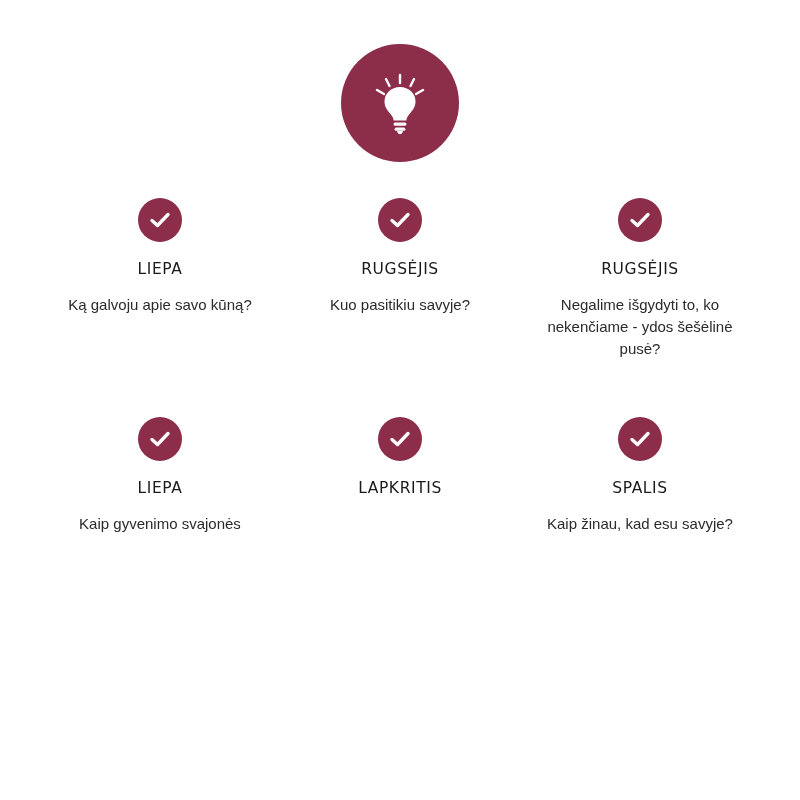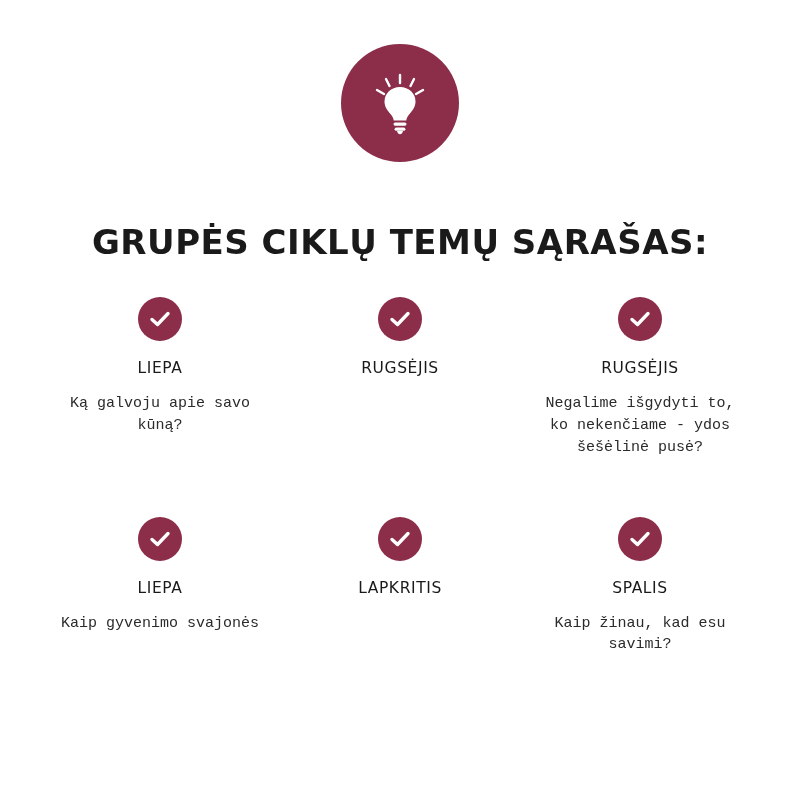--- a/index.html
+++ b/index.html
@@ -84,21 +84,21 @@
     letter-spacing: 0.6px;
     color: #1a1a1a;
     font-family: "DejaVu Sans", sans-serif;
   }
   .desc {
     margin-top: 16px;
     font-size: 15px;
     line-height: 1.45;
     color: #2b2b2b;
     max-width: 200px;
-    font-family: Liberation Mono, monospace;
+    font-family: Liberation Sans, sans-serif;
   }
 </style>
 </head>
 <body>
 
 <div class="page">
 
   <div class="logo-wrap">
     <span>
       <svg width="72" height="72" viewBox="0 0 72 72" aria-hidden="true">
@@ -110,41 +110,41 @@
           <line x1="59" y1="23" x2="52" y2="27"></line>
         </g>
         <path d="M36 20 C27 20 20.5 26.5 20.5 34.5 C20.5 40 23.5 43.5 26.5 47 C28.5 49.4 29.4 51.2 29.7 53.5 L42.3 53.5 C42.6 51.2 43.5 49.4 45.5 47 C48.5 43.5 51.5 40 51.5 34.5 C51.5 26.5 45 20 36 20 Z" fill="#ffffff"></path>
         <rect x="29.5" y="55.5" width="13" height="3.2" rx="1.6" fill="#ffffff"></rect>
         <rect x="30.6" y="60.6" width="10.8" height="3.2" rx="1.6" fill="#ffffff"></rect>
         <path d="M33 63.9 L39 63.9 C38.4 66.2 37.4 67.2 36 67.2 C34.6 67.2 33.6 66.2 33 63.9 Z" fill="#ffffff"></path>
       </svg>
     </span>
   </div>
 
-  <div class="title">GRUPĖS CIKLŲ TEMŲ SĄRAŠAS:</div>
 
   <div class="grid">
 
     <div class="cell">
       <span class="check">
         <svg width="26" height="26" viewBox="0 0 26 26" aria-hidden="true">
           <polyline points="5,13.5 10.5,18.5 21,7.5" fill="none" stroke="#ffffff" stroke-width="3.4" stroke-linecap="round" stroke-linejoin="round"></polyline>
         </svg>
       </span>
       <div class="month">LIEPA</div>
       <div class="desc">Ką galvoju apie savo kūną?</div>
     </div>
 
     <div class="cell">
       <span class="check">
         <svg width="26" height="26" viewBox="0 0 26 26" aria-hidden="true">
           <polyline points="5,13.5 10.5,18.5 21,7.5" fill="none" stroke="#ffffff" stroke-width="3.4" stroke-linecap="round" stroke-linejoin="round"></polyline>
         </svg>
       </span>
       <div class="month">RUGSĖJIS</div>
+      <div class="desc">Kuo pasitikiu savyje?</div>
     </div>
 
     <div class="cell">
       <span class="check">
         <svg width="26" height="26" viewBox="0 0 26 26" aria-hidden="true">
           <polyline points="5,13.5 10.5,18.5 21,7.5" fill="none" stroke="#ffffff" stroke-width="3.4" stroke-linecap="round" stroke-linejoin="round"></polyline>
         </svg>
       </span>
       <div class="month">RUGSĖJIS</div>
       <div class="desc">Negalime išgydyti to, ko nekenčiame - ydos šešėlinė pusė?</div>
@@ -169,17 +169,17 @@
       <div class="month">LAPKRITIS</div>
     </div>
 
     <div class="cell">
       <span class="check">
         <svg width="26" height="26" viewBox="0 0 26 26" aria-hidden="true">
           <polyline points="5,13.5 10.5,18.5 21,7.5" fill="none" stroke="#ffffff" stroke-width="3.4" stroke-linecap="round" stroke-linejoin="round"></polyline>
         </svg>
       </span>
       <div class="month">SPALIS</div>
-      <div class="desc">Kaip žinau, kad esu savimi?</div>
+      <div class="desc">Kaip žinau, kad esu savyje?</div>
     </div>
 
   </div>
 </div>
 
 </body></html>

